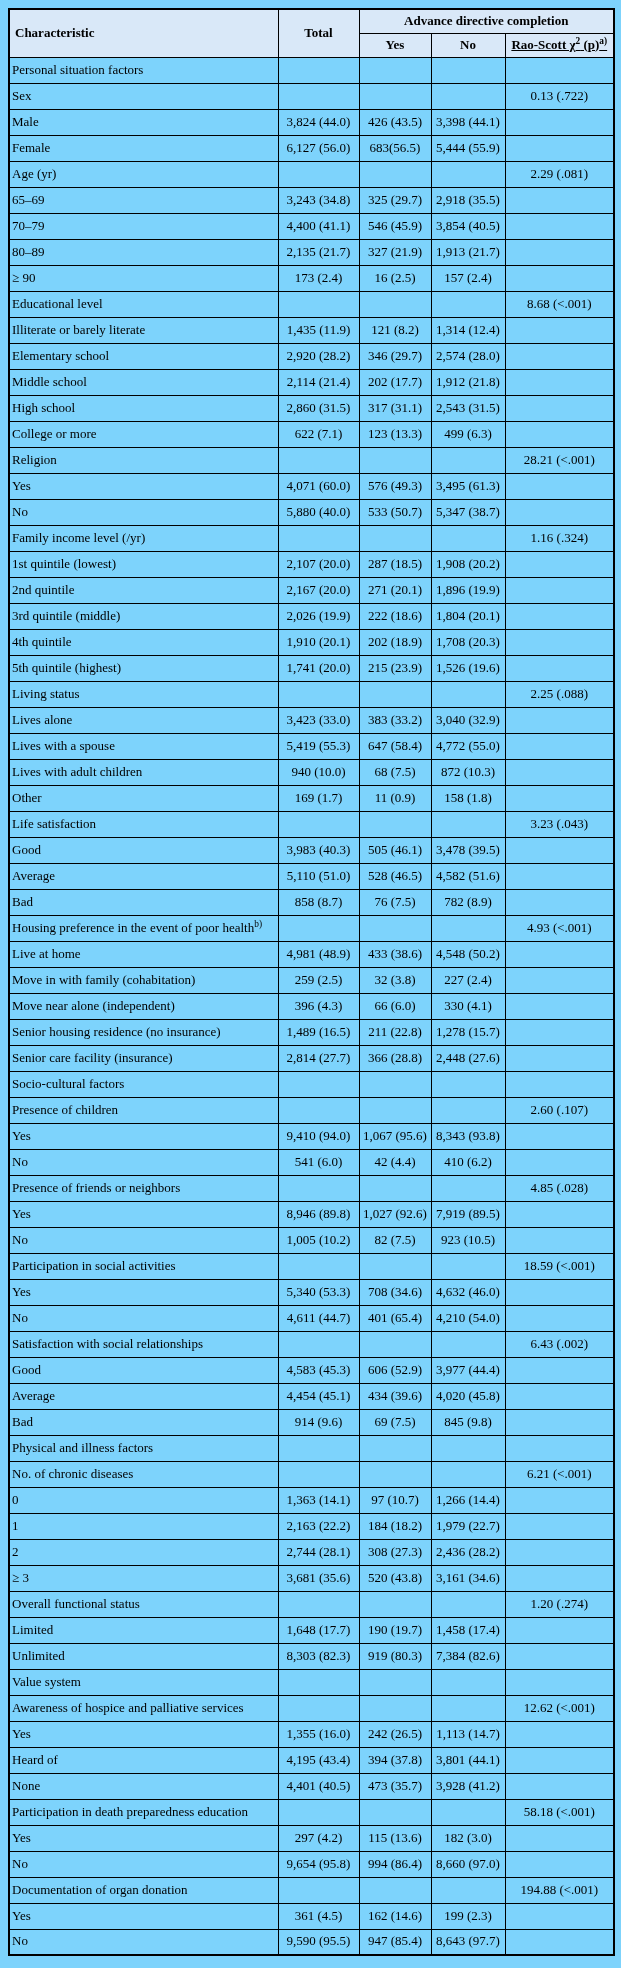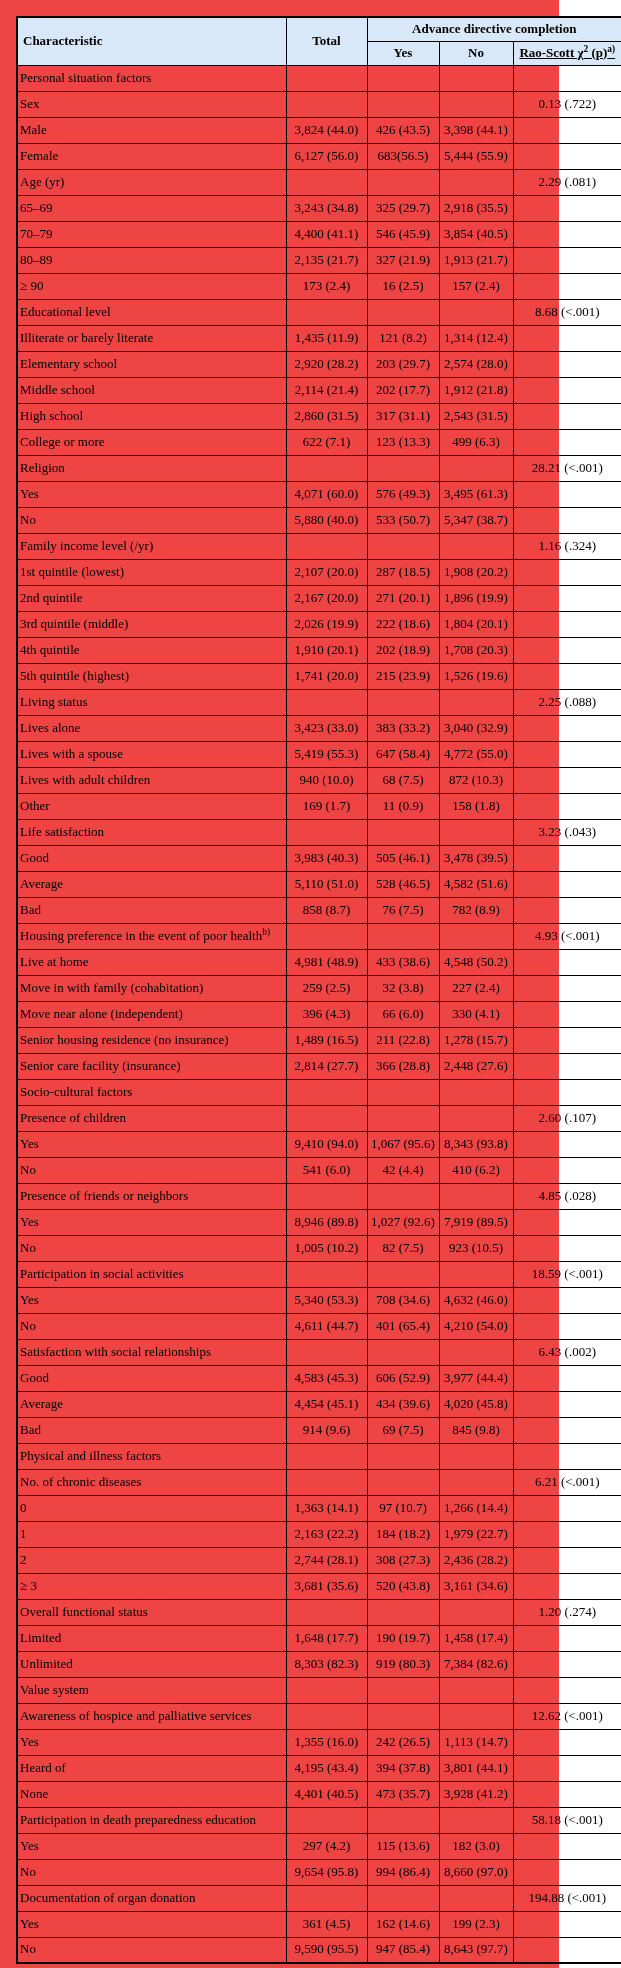--- a/index.html
+++ b/index.html
@@ -1,21 +1,21 @@
 <!DOCTYPE html>
 <html style="--header-bg: #d9e8f8; --border: #000000;"><head>
 <meta charset="utf-8">
 <style>
   html, body { margin: 0; padding: 0; background: #ffffff; }
   .page {
-    width: 559px;
+    width: 621px;
     height: 1968px;
     box-sizing: border-box;
-    padding: 16px;
-    background: #ef4444;
+    padding: 8px;
+    background: #7dd3fc;
     font-family: "Liberation Serif", "DejaVu Serif", serif;
     color: #000000;
   }
   table.char-table {
     border-collapse: collapse;
     table-layout: fixed;
     width: 605px;
     border: 2px solid var(--border, #000000);
     font-size: 13px;
   }
@@ -144,21 +144,21 @@
         <tr>
           <td class="c-label"><span>Illiterate or barely literate</span></td>
           <td class="c-num">1,435 (11.9)</td>
           <td class="c-num">121 (8.2)</td>
           <td class="c-num">1,314 (12.4)</td>
           <td class="c-chi"></td>
         </tr>
         <tr>
           <td class="c-label"><span>Elementary school</span></td>
           <td class="c-num">2,920 (28.2)</td>
-          <td class="c-num">203 (29.7)</td>
+          <td class="c-num">346 (29.7)</td>
           <td class="c-num">2,574 (28.0)</td>
           <td class="c-chi"></td>
         </tr>
         <tr>
           <td class="c-label"><span>Middle school</span></td>
           <td class="c-num">2,114 (21.4)</td>
           <td class="c-num">202 (17.7)</td>
           <td class="c-num">1,912 (21.8)</td>
           <td class="c-chi"></td>
         </tr>

